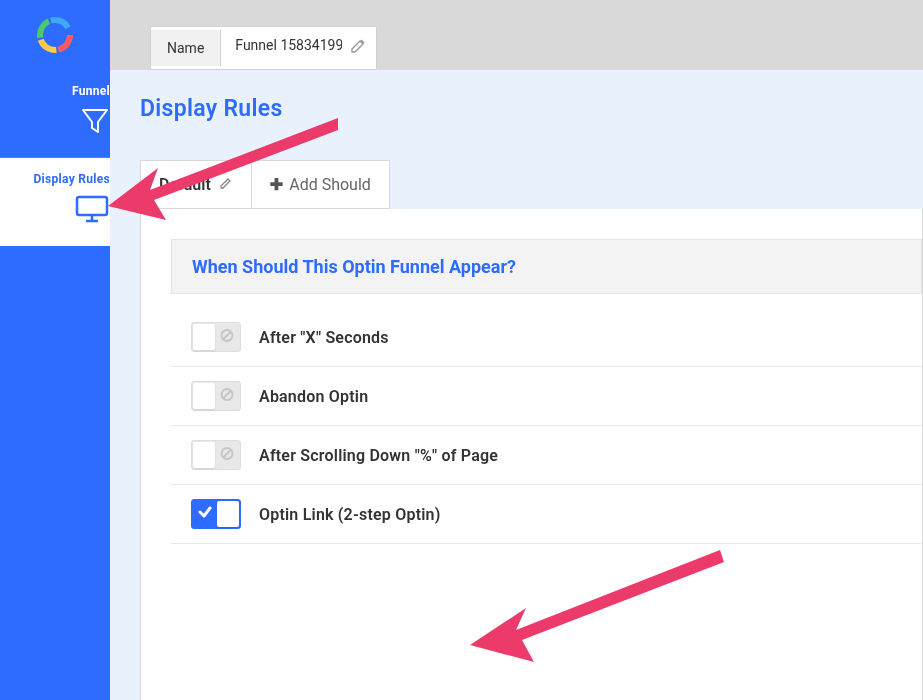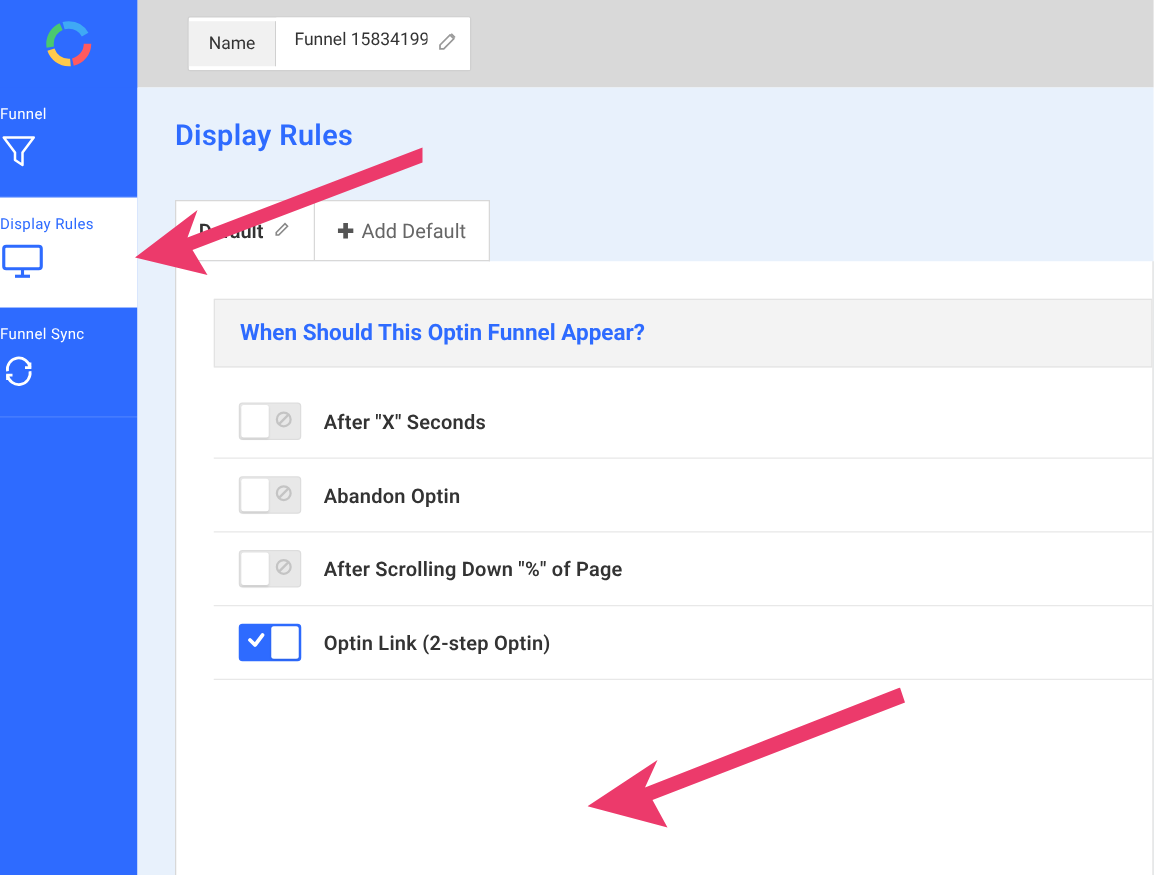--- a/index.html
+++ b/index.html
@@ -2,26 +2,26 @@
 <html><head>
 <meta charset="utf-8">
 <style>
 * { margin: 0; padding: 0; box-sizing: border-box; font-family: -apple-system, BlinkMacSystemFont, "Segoe UI", Roboto, sans-serif; }
 body { width: 923px; height: 700px; overflow: hidden; background: #fff; position: relative; }
 
 .sidebar { position: absolute; left: 0; top: 0; width: 110px; height: 100%; background: #2E6BFF; }
 .logo-box { width: 110px; height: 70px; background: #2E6BFF; display: flex; align-items: center; justify-content: center; }
 .logo-ring { width: 40px; height: 40px; }
 
-.nav-item { width: 110px; padding: 14px 0 18px 0; text-align: left; color: #fff; font-size: 12px; font-weight: 400; cursor: pointer; border-bottom: 1px solid rgba(255,255,255,0.15); }
+.nav-item { width: 110px; padding: 14px 0 18px 0; text-align: right; color: #fff; font-size: 12px; font-weight: 700; cursor: pointer; border-bottom: 1px solid rgba(255,255,255,0.15); }
 .nav-item.active { background: #fff; color: #2E6BFF; }
 .nav-label { display: block; margin-bottom: 8px; letter-spacing: 0.3px; }
 .nav-icon { display: inline-block; }
 
-.topbar { position: absolute; left: 110px; top: 0; right: 0; height: 70px; background: #d9d9d9; display: flex; align-items: center; padding-left: 40px; }
+.topbar { position: absolute; left: 110px; top: 0; right: 0; height: 70px; background: #d9d9d9; display: flex; align-items: flex-end; padding-left: 40px; }
 .name-group { display: flex; align-items: center; background: #fff; border: 1px solid #d0d0d0; border-radius: 2px; overflow: hidden; }
 .name-label { background: #f1f1f1; padding: 10px 16px; font-size: 14px; color: #333; border-right: 1px solid #d0d0d0; }
 .name-input { padding: 10px 34px 16px 14px; font-size: 14px; color: #333; border: none; outline: none; width: 155px; position: relative; }
 .name-input-wrap { position: relative; background: #fff; }
 .edit-icon { position: absolute; right: 10px; top: 50%; transform: translateY(-50%); color: #999; }
 
 .content { position: absolute; left: 110px; top: 70px; right: 0; bottom: 0; background: #e8f1fc; padding: 25px 0 0 30px; }
 .page-title { color: #2E6BFF; font-size: 23px; font-weight: 600; margin-bottom: 38px; letter-spacing: 0.3px; }
 
 .tab-row { display: flex; align-items: stretch; }
@@ -72,29 +72,20 @@
     <span class="nav-label">Display Rules</span>
     <span class="nav-icon">
       <svg width="36" height="30" viewBox="0 0 36 30">
           <rect x="3" y="3" width="30" height="18" rx="2" fill="none" stroke="#2E6BFF" stroke-width="2.5"></rect>
           <line x1="12" y1="27" x2="24" y2="27" stroke="#2E6BFF" stroke-width="2.5"></line>
           <line x1="18" y1="21" x2="18" y2="27" stroke="#2E6BFF" stroke-width="2.5"></line>
         </svg>
     </span>
   </div>
 
-  <div class="nav-item">
-    <span class="nav-label">Funnel Sync</span>
-    <span class="nav-icon">
-      <svg width="30" height="30" viewBox="0 0 30 30">
-          <path d="M6 15 A9 9 0 0 1 24 12 M24 15 A9 9 0 0 1 6 18" fill="none" stroke="#fff" stroke-width="2.2"></path>
-          <path d="M24 8 L24 12 L20 12 M6 22 L6 18 L10 18" fill="none" stroke="#fff" stroke-width="2.2"></path>
-        </svg>
-    </span>
-  </div>
 
 </div>
 
 <div class="topbar">
   <div class="name-group">
     <div class="name-label">Name</div>
     <div class="name-input-wrap">
       <input class="name-input" value="Funnel 15834199" style="">
       <span class="edit-icon">
         <svg width="16" height="16" viewBox="0 0 16 16">
@@ -112,21 +103,21 @@
     <div class="tab">
       <span>Default</span>
       <span class="pencil">
         <svg width="14" height="14" viewBox="0 0 14 14">
             <path d="M2 10 L2 12 L4 12 L11 5 L9 3 Z" fill="none" stroke="#888" stroke-width="1.3"></path>
           </svg>
       </span>
     </div>
     <div class="tab add">
       <span class="plus">✚</span>
-      <span>Add Default</span>
+      <span>Add Should</span>
     </div>
   </div>
 
   <div class="panel">
     <div class="section-header">When Should This Optin Funnel Appear?</div>
 
     <div class="rule-row">
       <div class="toggle">
         <div class="toggle-knob"></div>
         <span class="toggle-off-mark">

